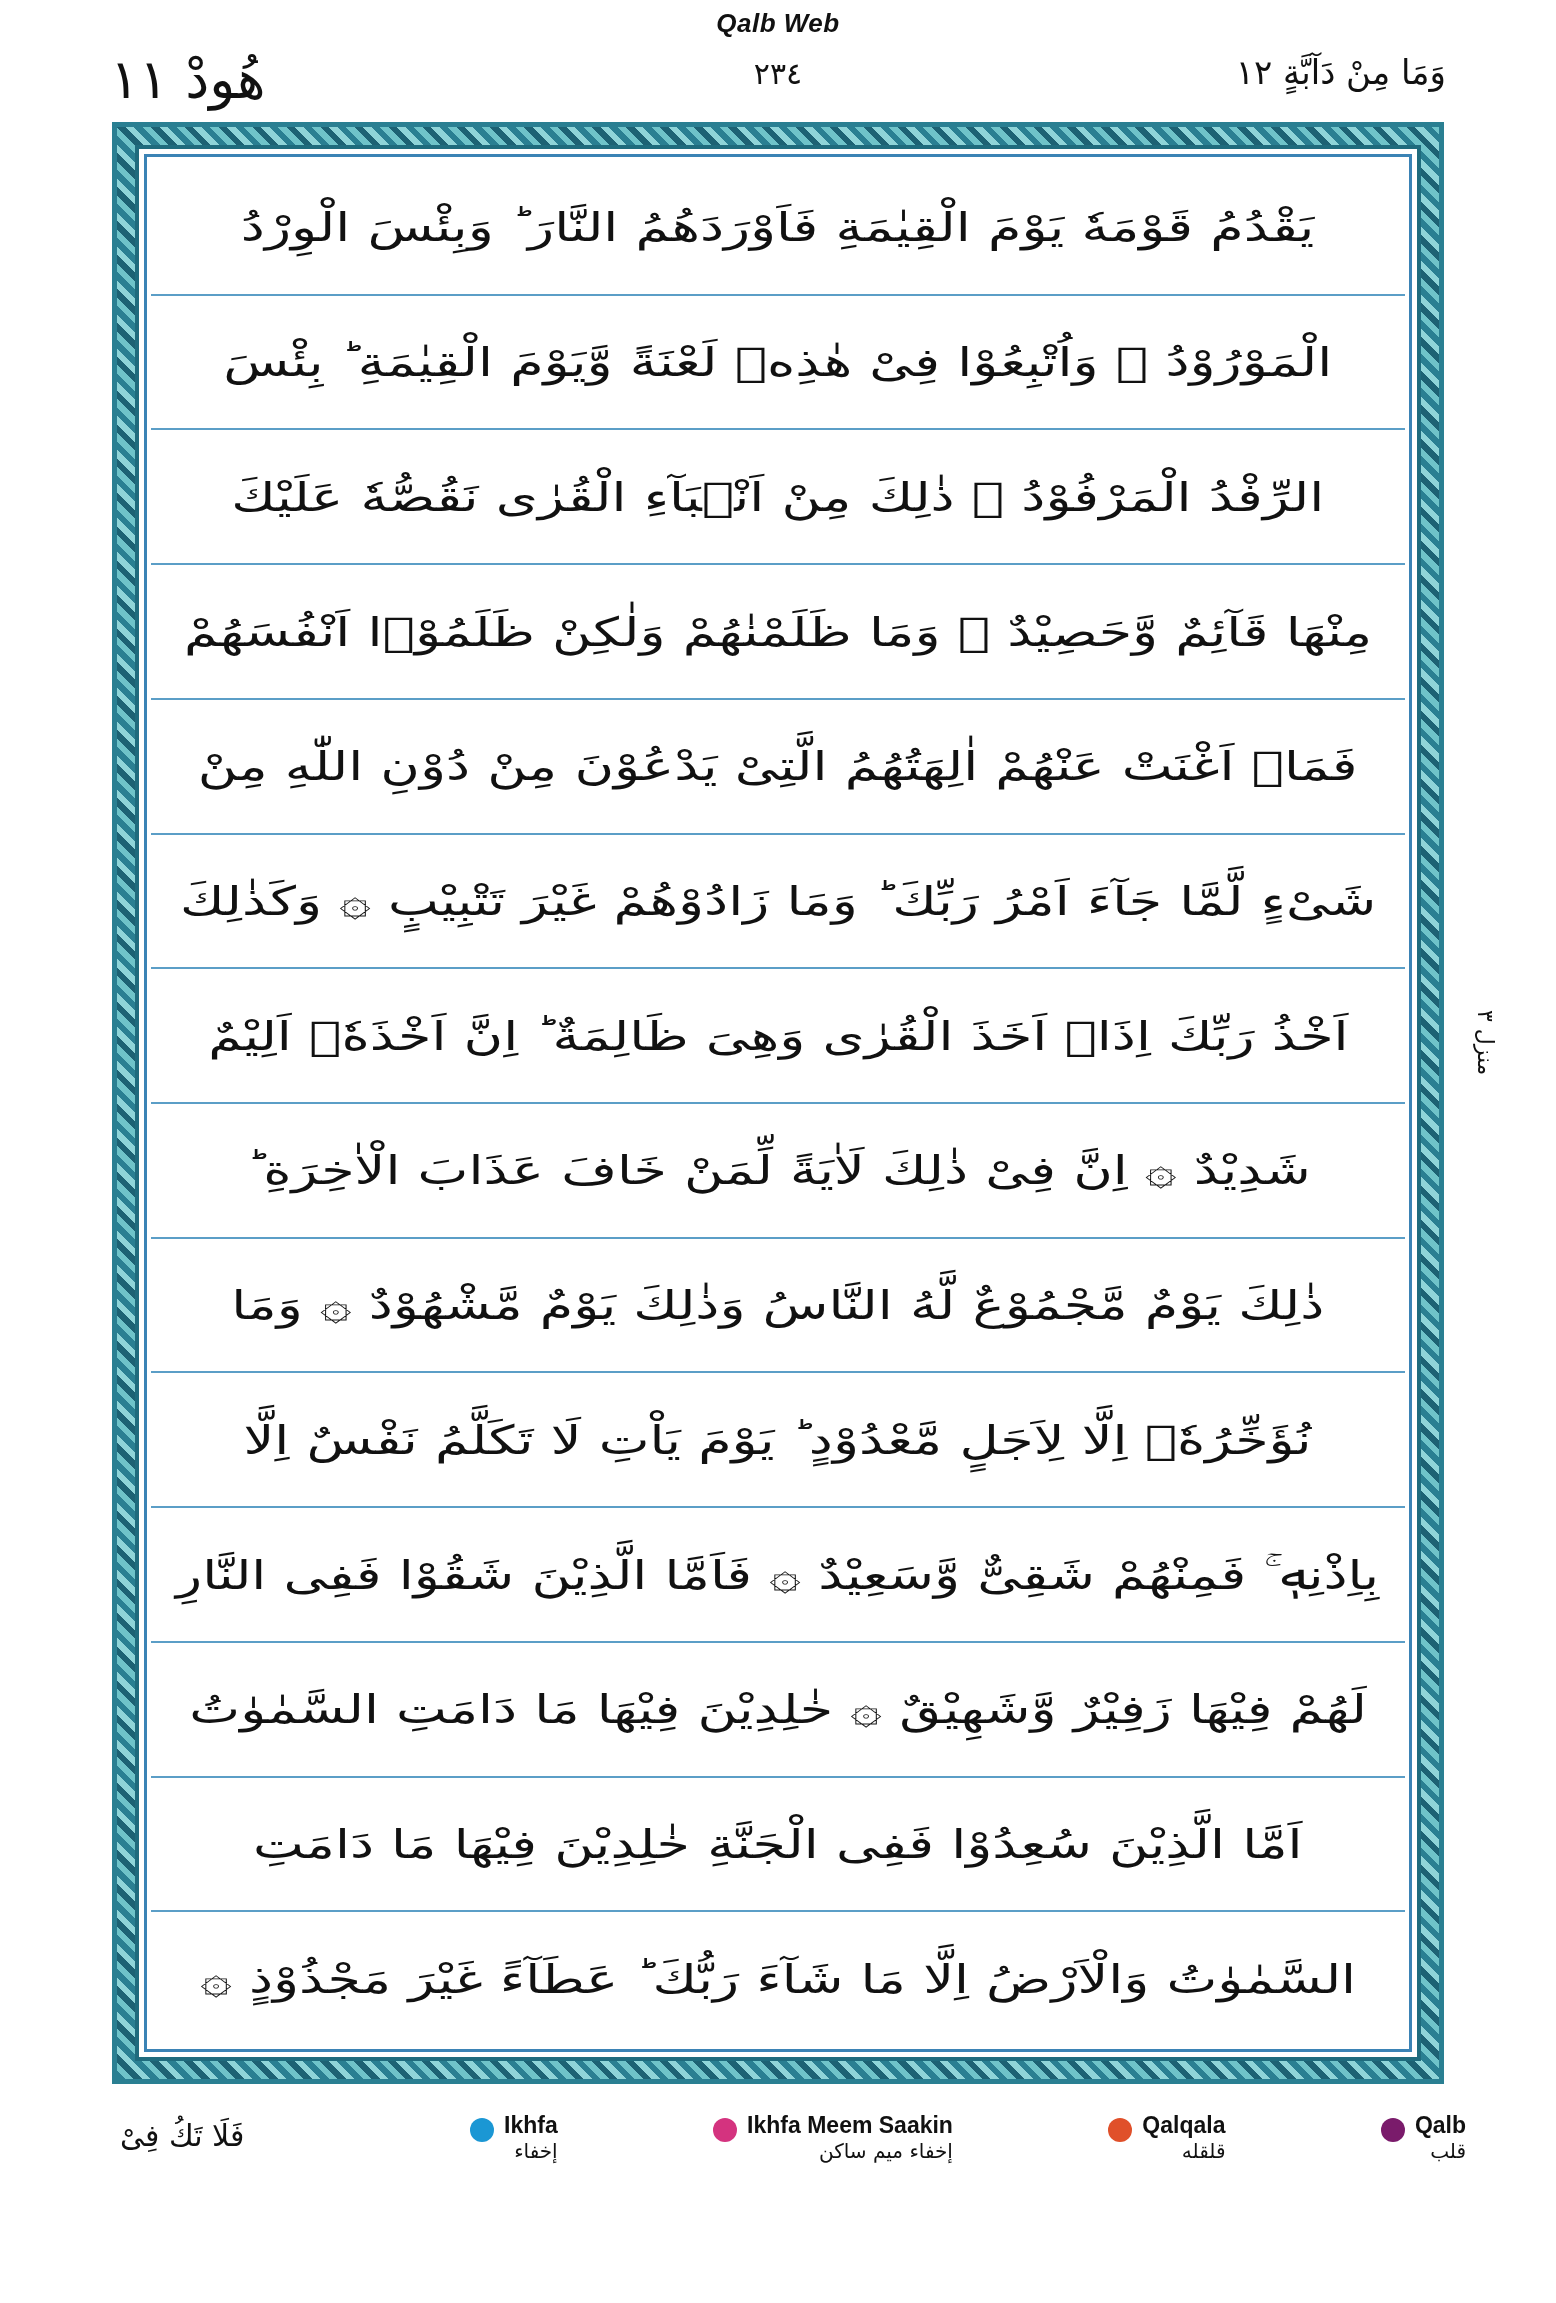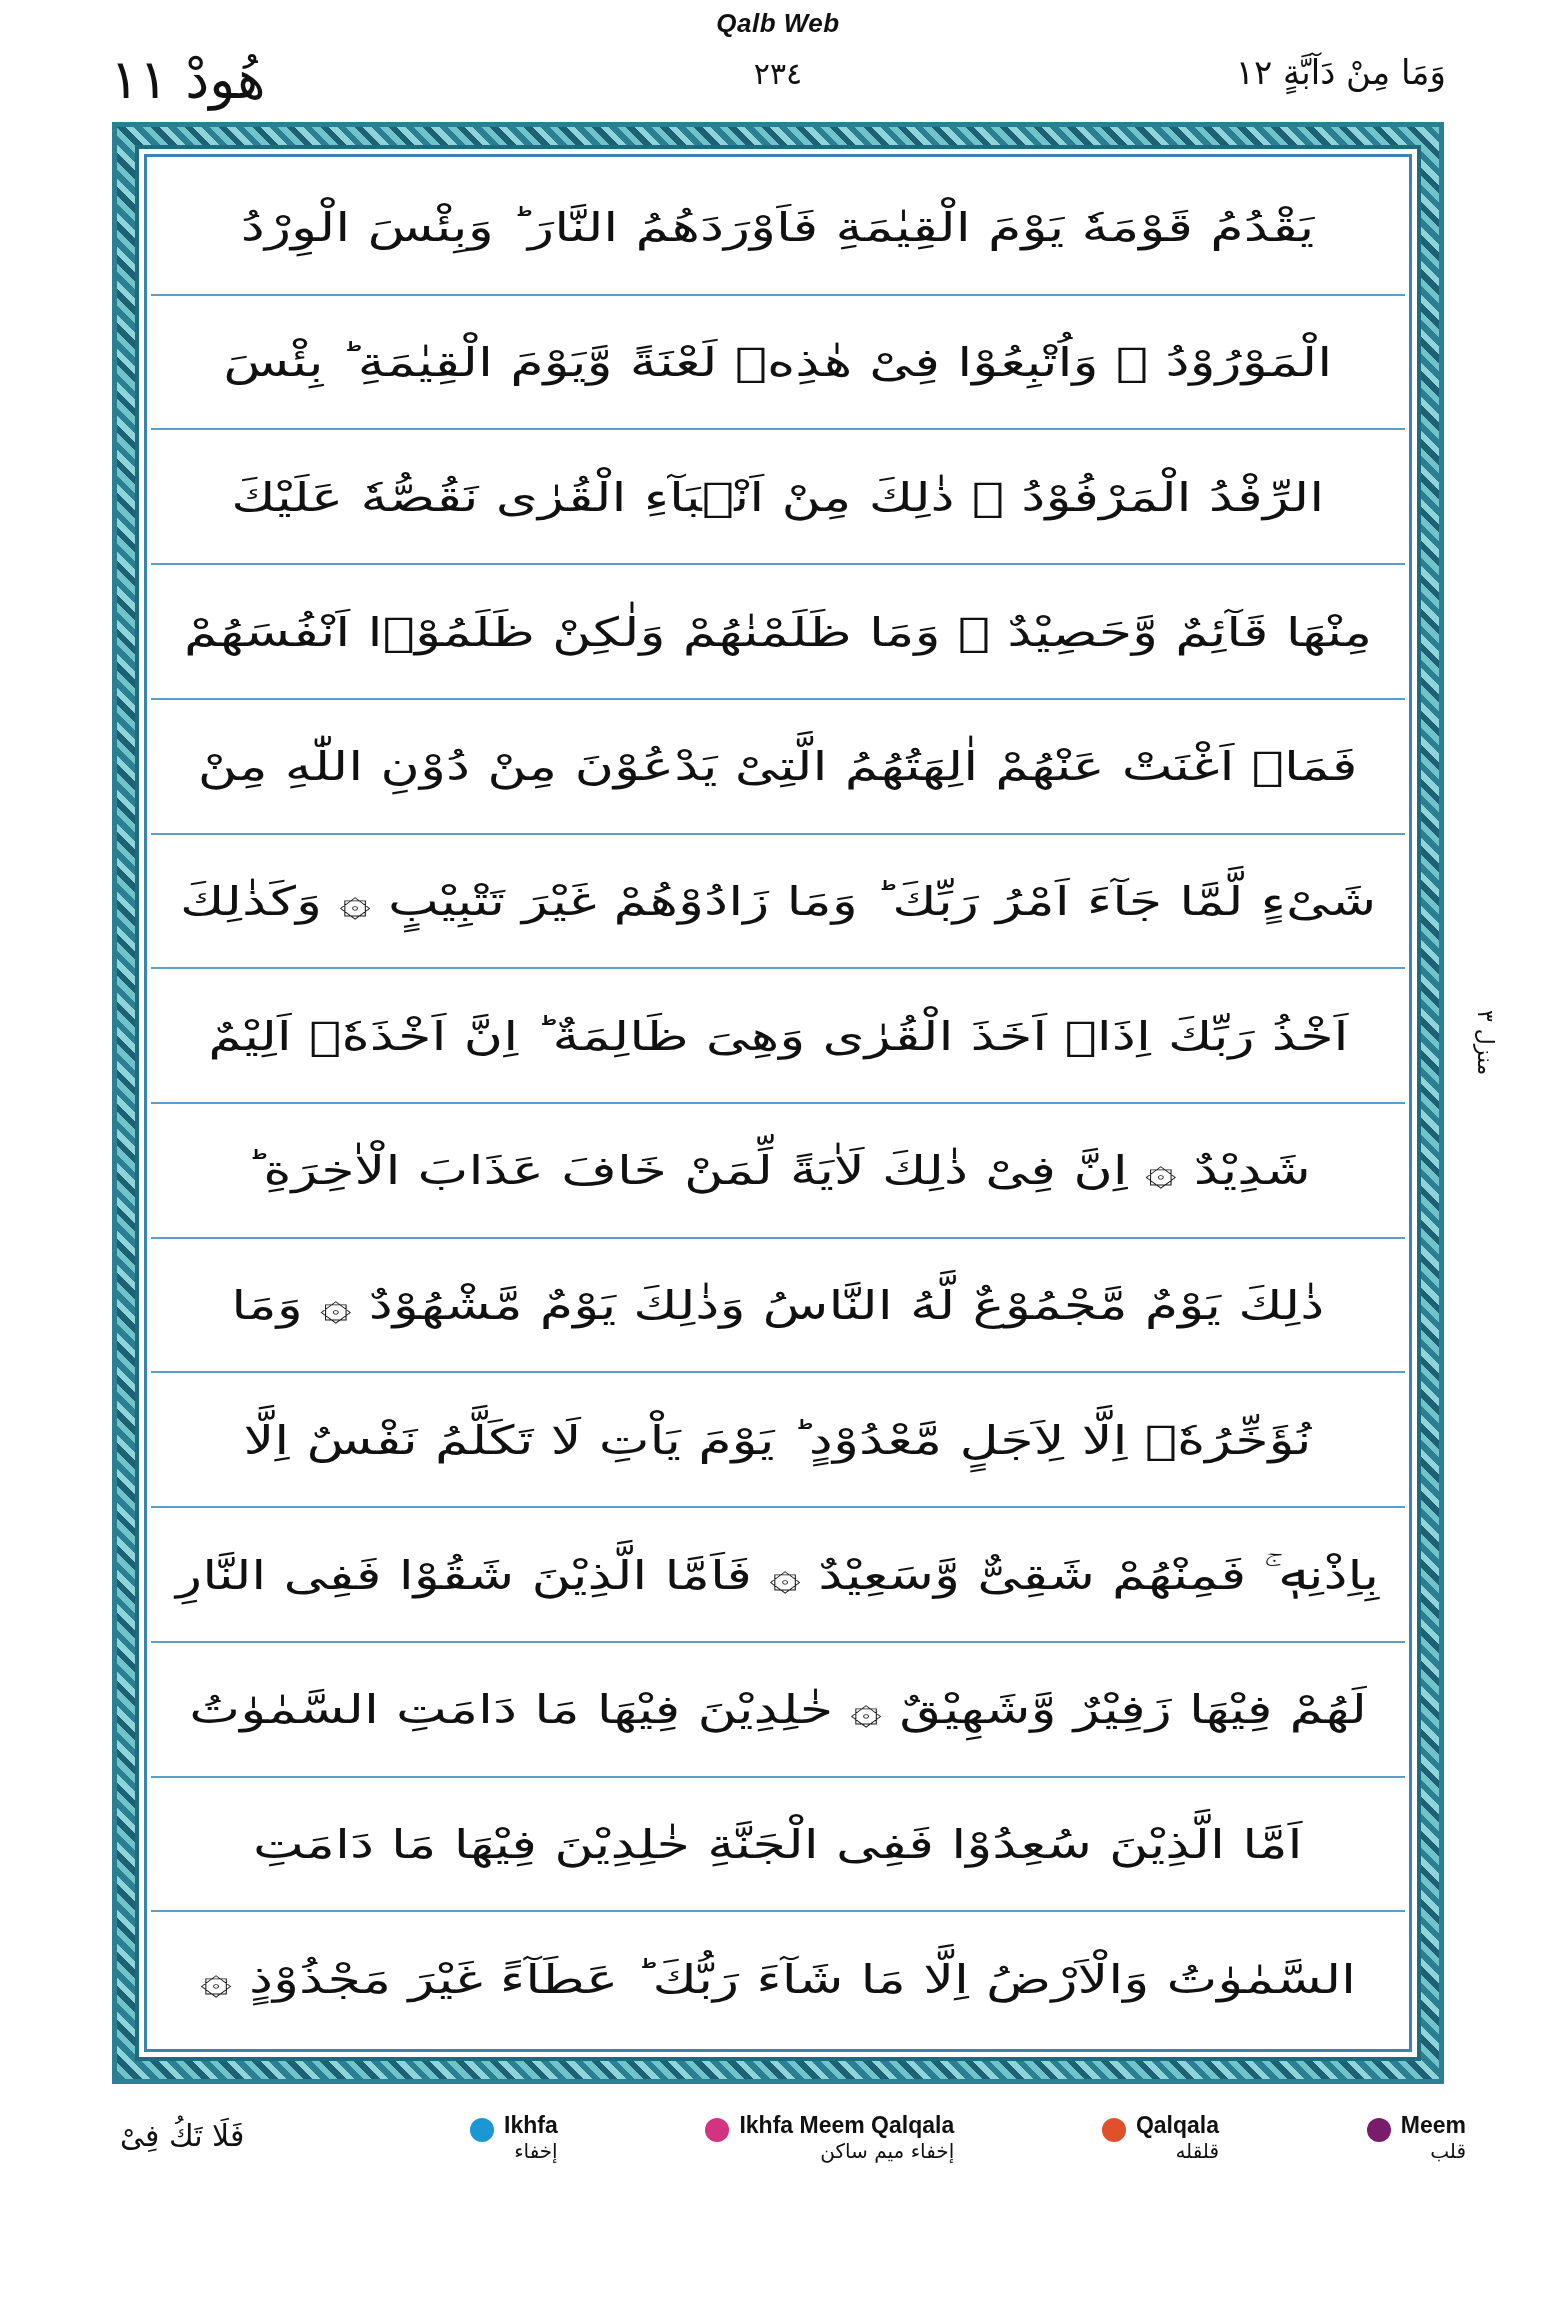--- a/index.html
+++ b/index.html
@@ -285,35 +285,35 @@
       <span class="legend-dot" style="background:#1b97d4"></span>
       <span class="legend-texts">
         <span class="legend-en">Ikhfa</span>
         <span class="legend-ar">إخفاء</span>
       </span>
     </div>
 
     <div class="legend-item">
       <span class="legend-dot" style="background:#d4337f"></span>
       <span class="legend-texts">
-        <span class="legend-en">Ikhfa Meem Qalqala</span>
+        <span class="legend-en">Ikhfa Meem Saakin</span>
         <span class="legend-ar">إخفاء ميم ساكن</span>
       </span>
     </div>
 
     <div class="legend-item">
       <span class="legend-dot" style="background:#e0502a"></span>
       <span class="legend-texts">
         <span class="legend-en">Qalqala</span>
         <span class="legend-ar">قلقله</span>
       </span>
     </div>
 
     <div class="legend-item">
       <span class="legend-dot" style="background:#7a1b6b"></span>
       <span class="legend-texts">
-        <span class="legend-en">Meem</span>
+        <span class="legend-en">Qalb</span>
         <span class="legend-ar">قلب</span>
       </span>
     </div>
 
   </div>
 </div>
 
 </body></html>

